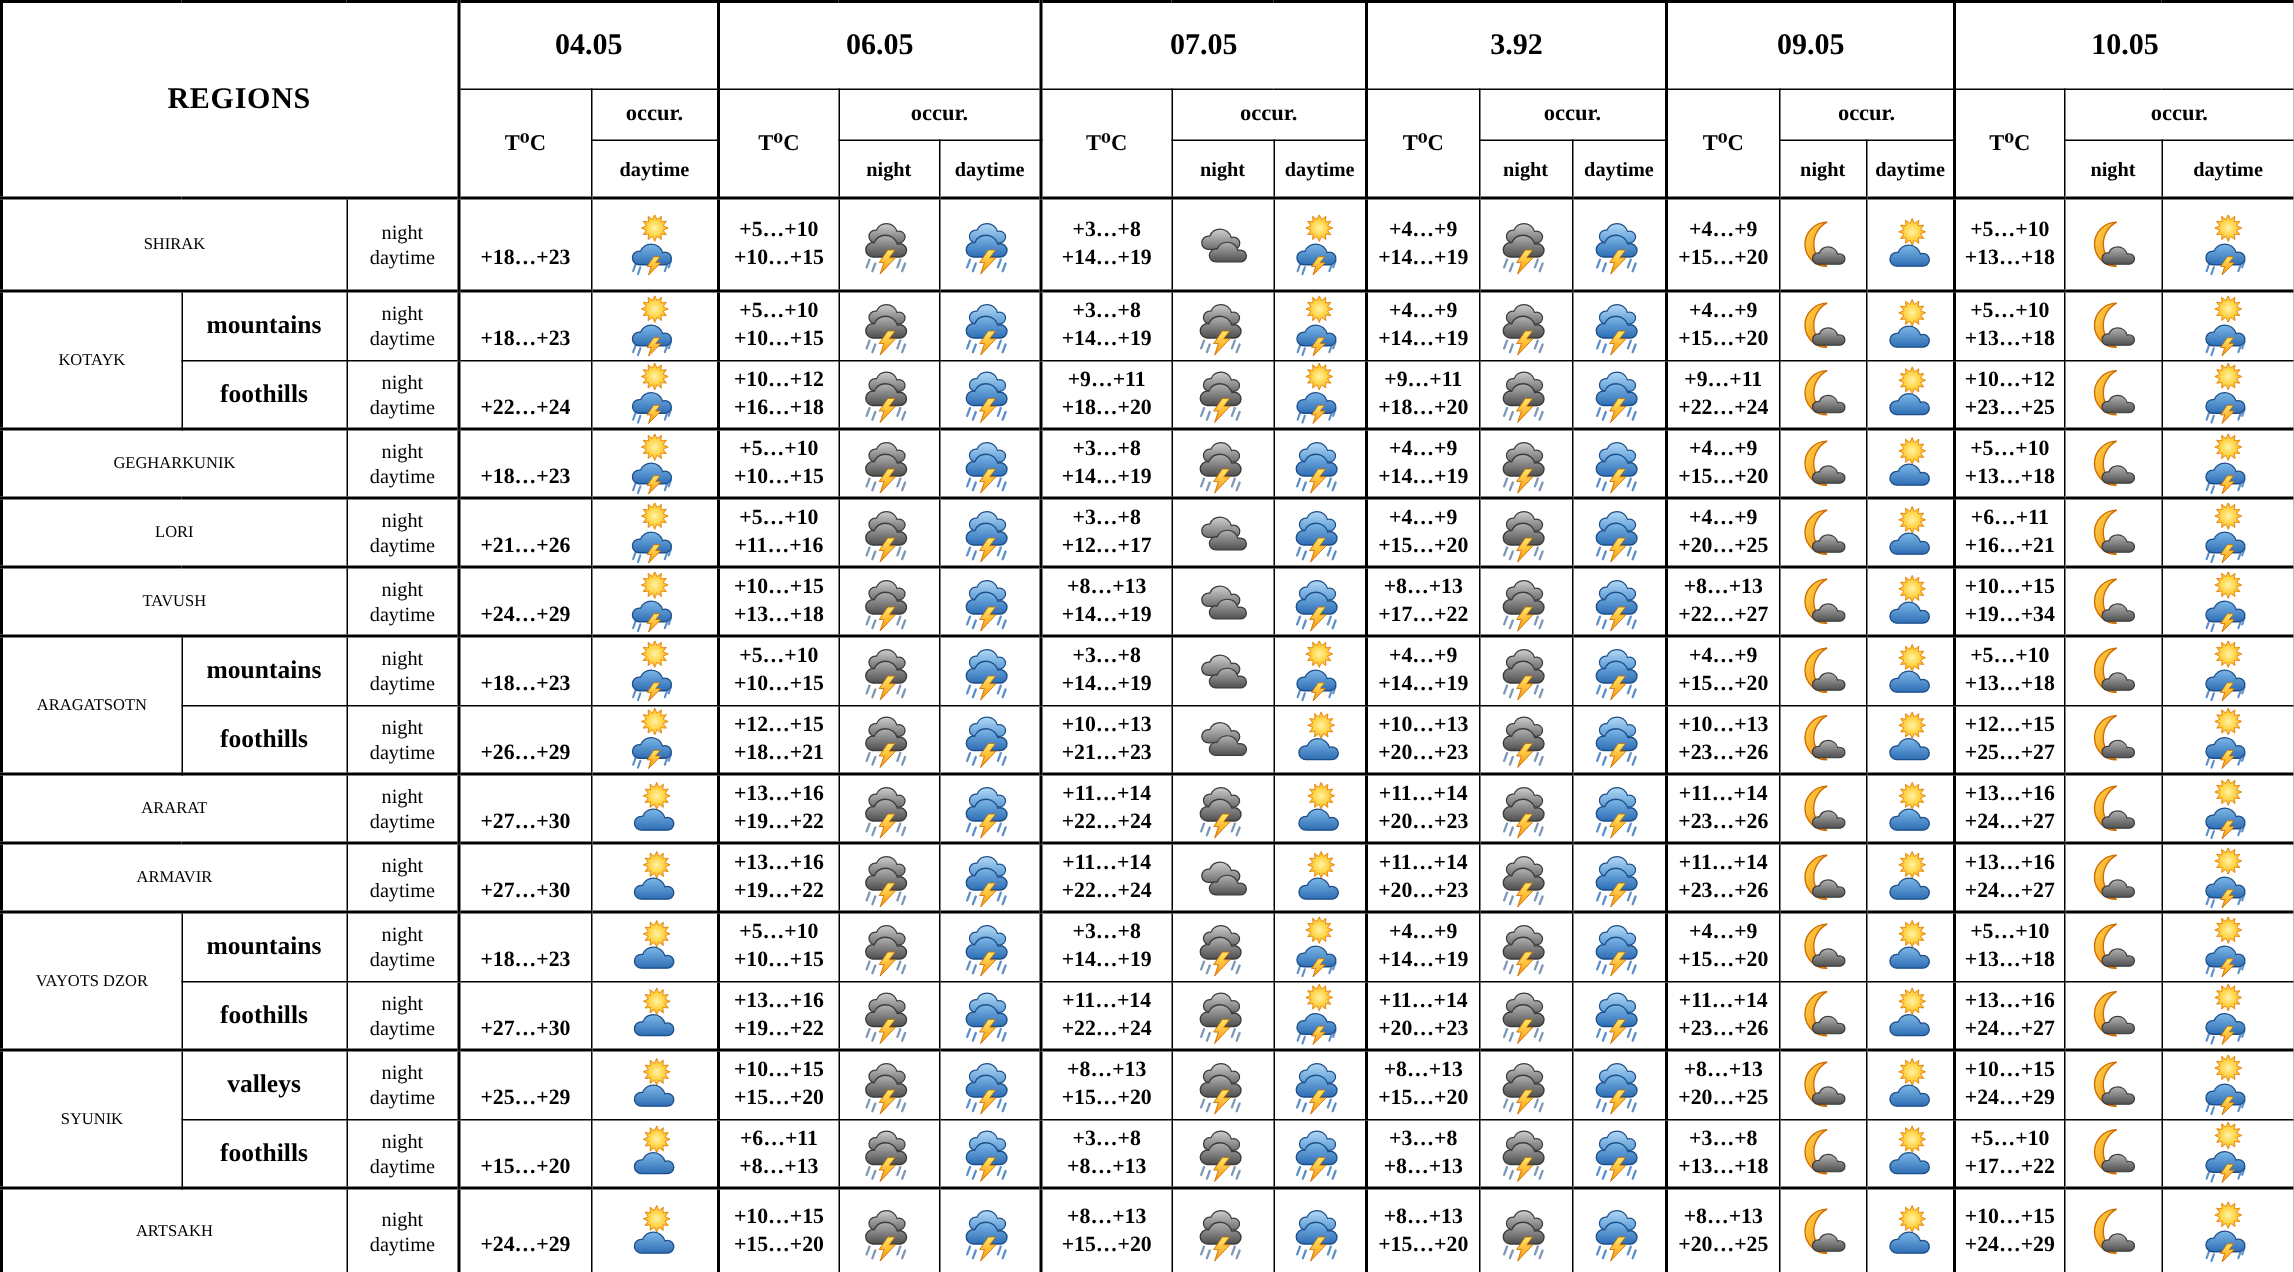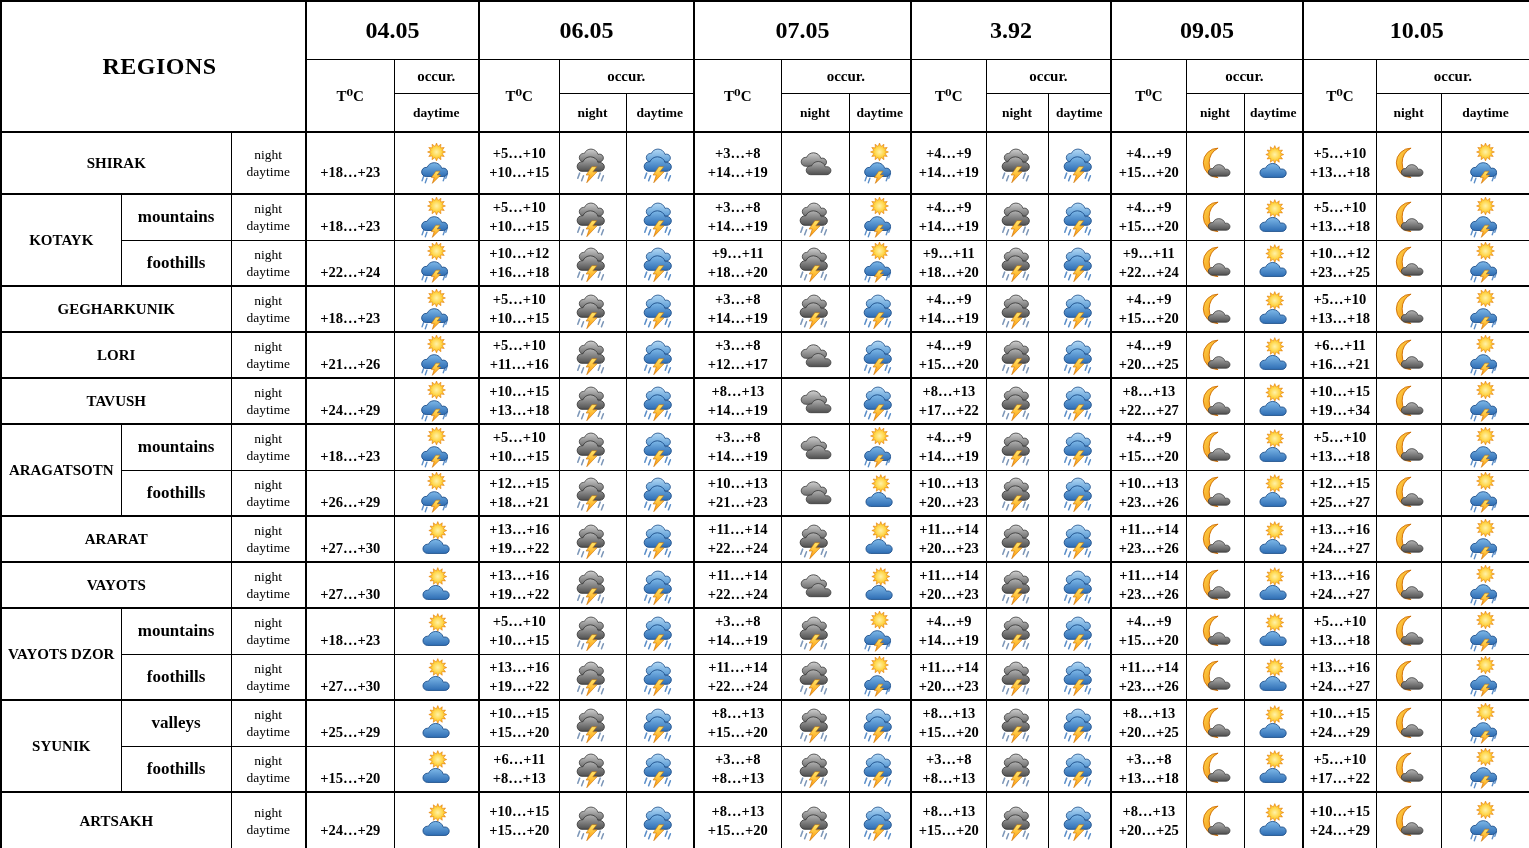--- a/index.html
+++ b/index.html
@@ -1,28 +1,28 @@
 <!DOCTYPE html>
 <html><head>
 <meta charset="utf-8">
 <style>
   html,body{margin:0;padding:0;background:#ffffff;}
   body{font-family:"Liberation Serif","DejaVu Serif",serif;color:#000;}
   table{border-collapse:collapse;width:1529px;table-layout:fixed;border:2px solid #000;background:#fff;}
   th,td{border:1px solid #000;padding:0;text-align:center;vertical-align:middle;overflow:hidden;}
   thead th{font-weight:bold;}
-  .dates-row th{font-size:24px;height:57px;}
+  .dates-row th{font-size:20px;height:57px;}
   .occur-row th{font-size:15px;height:33px;}
   .time-row th{font-size:13.5px;height:37px;}
   .th-temp{font-size:16px;margin-left:20px;}
   .regions-th{font-size:17px;letter-spacing:.5px;padding-left:12px;}
   tbody tr{height:46px;}
   tbody tr:first-child{height:62px;}
   tbody tr:last-child{height:58px;}
-  td.region{font-weight:bold;font-size:15px;line-height:18px;padding:0 2px;}
+  td.region{font-weight:normal;font-size:11px;line-height:18px;padding:0 2px;}
   td.subregion{font-weight:bold;font-size:17px;}
   td.tlabel{font-size:13.5px;line-height:17px;}
   td.temp .tline{font-weight:bold;font-size:14.5px;line-height:19px;min-height:19px;}
   td.icell{padding:1px 0;}
   .wicon{width:41px;height:41px;display:block;margin:0 auto;}
   .gs{border-left:2px solid #000 !important;}
   tbody tr.gstart td{border-top:2px solid #000;}
   #iconsdefs{position:absolute;width:0;height:0;overflow:hidden;}
 </style>
 </head>
@@ -968,21 +968,21 @@
           </svg>
         </td>
         <td class="icell">
           <svg class="wicon">
             <use href="#i-sun-cloud-thunder-rain"></use>
           </svg>
         </td>
       </tr>
       <tr class="gstart">
         <td class="region" colspan="2">
-          <div>VAYOTS</div>
+          <div>ARMAVIR</div>
         </td>
         <td class="tlabel">
           <div>night</div>
           <div>daytime</div>
         </td>
         <td class="temp gs">
           <div class="tline"></div>
           <div class="tline">+27…+30</div>
         </td>
         <td class="icell">

